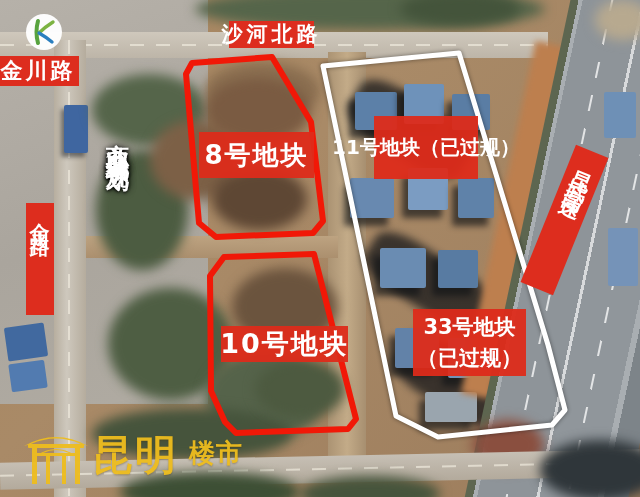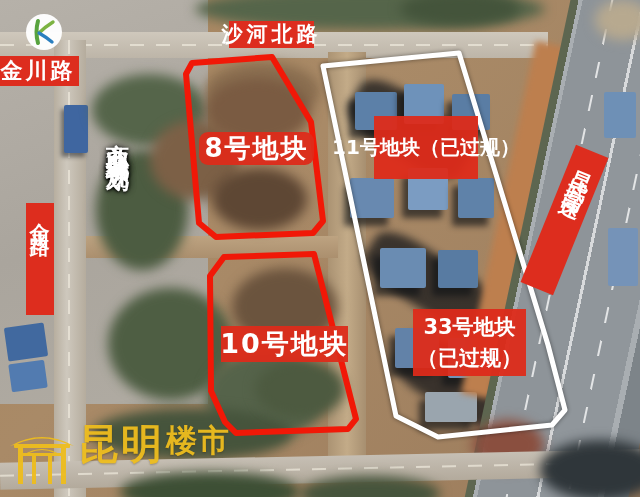--- a/index.html
+++ b/index.html
@@ -37,36 +37,36 @@
     display:flex;align-items:center;justify-content:center;line-height:1.1;
     white-space:nowrap;
   }
   .lbl-shahe{left:221px;top:21px;width:85px;height:27px;font-size:21px;letter-spacing:4px;margin-left:8px;}
   .lbl-jinchuan-top{left:-3px;top:56px;width:82px;height:30px;font-size:22px;letter-spacing:3px;}
   .lbl-jinchuan-left{left:26px;top:203px;width:28px;height:108px;font-size:20px;
     writing-mode:vertical-rl;letter-spacing:7px;padding-top:4px;justify-content:flex-start;}
   .lbl-chenjiaying{left:232px;top:449px;width:110px;height:26px;font-size:20px;letter-spacing:4px;}
   .lbl-kunwu{left:547px;top:146px;width:35px;height:142px;font-size:21px;
     writing-mode:vertical-rl;letter-spacing:9px;transform:rotate(22deg);padding-top:6px;justify-content:flex-start;}
-  .band8{left:199px;top:132px;width:115px;height:33px;font-size:26px;letter-spacing:2px;background:rgba(221,43,26,.95);border-radius:9px;}
+  .band8{left:199px;top:132px;width:115px;height:46px;font-size:26px;letter-spacing:2px;background:rgba(221,43,26,.95);}
   .band10{left:221px;top:326px;width:127px;height:36px;font-size:27px;letter-spacing:2px;background:rgba(221,43,26,.95);}
   .box11{left:374px;top:116px;width:104px;height:63px;font-size:20px;line-height:29px;background:rgba(221,43,26,.95);}
   .box33{left:413px;top:309px;width:113px;height:67px;flex-direction:column;font-size:21px;line-height:31px;background:rgba(221,43,26,.95);}
   .lbl-commercial{
     position:absolute;left:103px;top:125px;height:266px;width:31px;
     writing-mode:vertical-rl;color:#fff;font-size:23px;font-weight:700;letter-spacing:3px;
     text-shadow:0 1px 3px rgba(0,0,0,.95),0 0 7px rgba(0,0,0,.7);text-align:left;
   }
   
   .logo{position:absolute;left:25px;top:13px;width:38px;height:38px;}
-  .watermark{position:absolute;left:6px;top:424px;display:flex;align-items:flex-start;opacity:.95;}
+  .watermark{position:absolute;left:20px;top:424px;display:flex;align-items:center;opacity:.95;}
   .wm-brand{font-size:41px;font-weight:700;color:#eebd1e;letter-spacing:2px;line-height:1;
     text-shadow:0 1px 2px rgba(60,40,0,.35);}
-  .wm-suffix{font-size:31px;font-weight:700;color:#eebd1e;letter-spacing:1px;line-height:1.05;
-    margin:0 0 2px 2px;text-shadow:0 1px 2px rgba(60,40,0,.35);}
+  .wm-suffix{font-size:26px;font-weight:700;color:#eebd1e;letter-spacing:1px;line-height:1.05;
+    margin:0 0 2px 11px;text-shadow:0 1px 2px rgba(60,40,0,.35);}
 </style>
 </head>
 <body>
 
 <div class="stage">
 
   <div>
 
     <div class="blob" style="left:195px;top:-12px;width:350px;height:42px;background:#55654a;"></div>
     <div class="blob" style="left:400px;top:-8px;width:120px;height:34px;background:#44543b;"></div>

